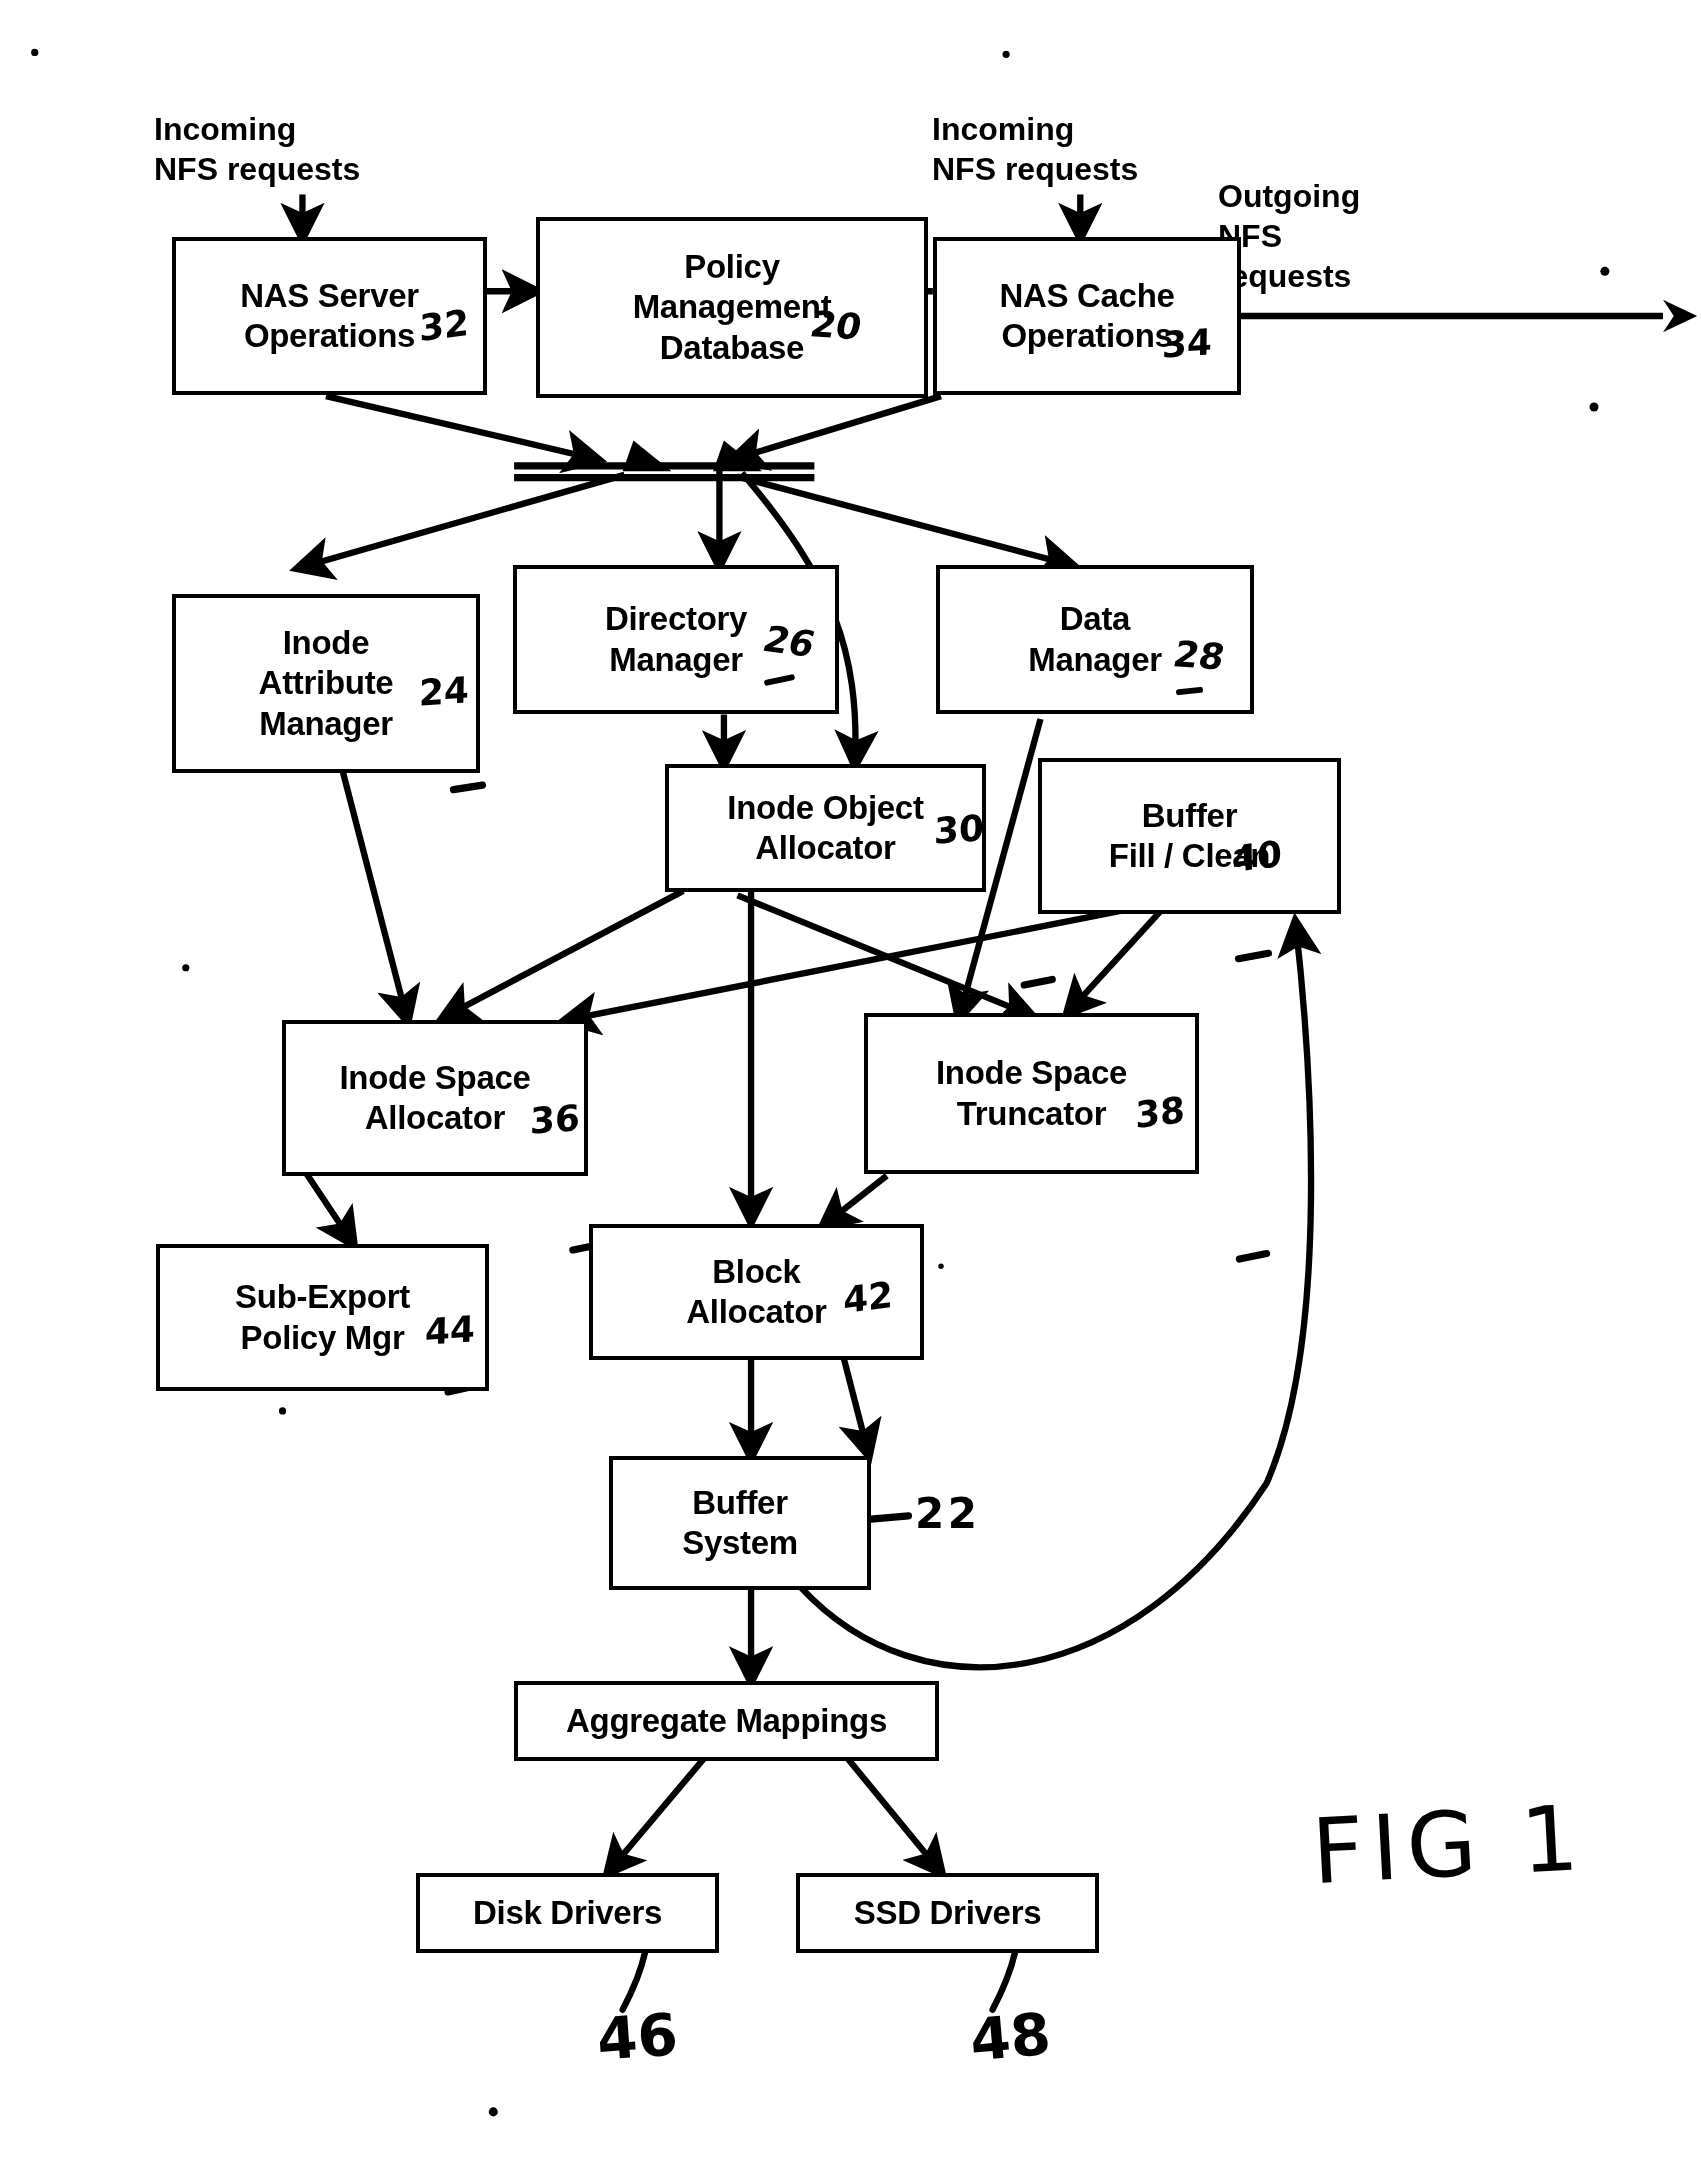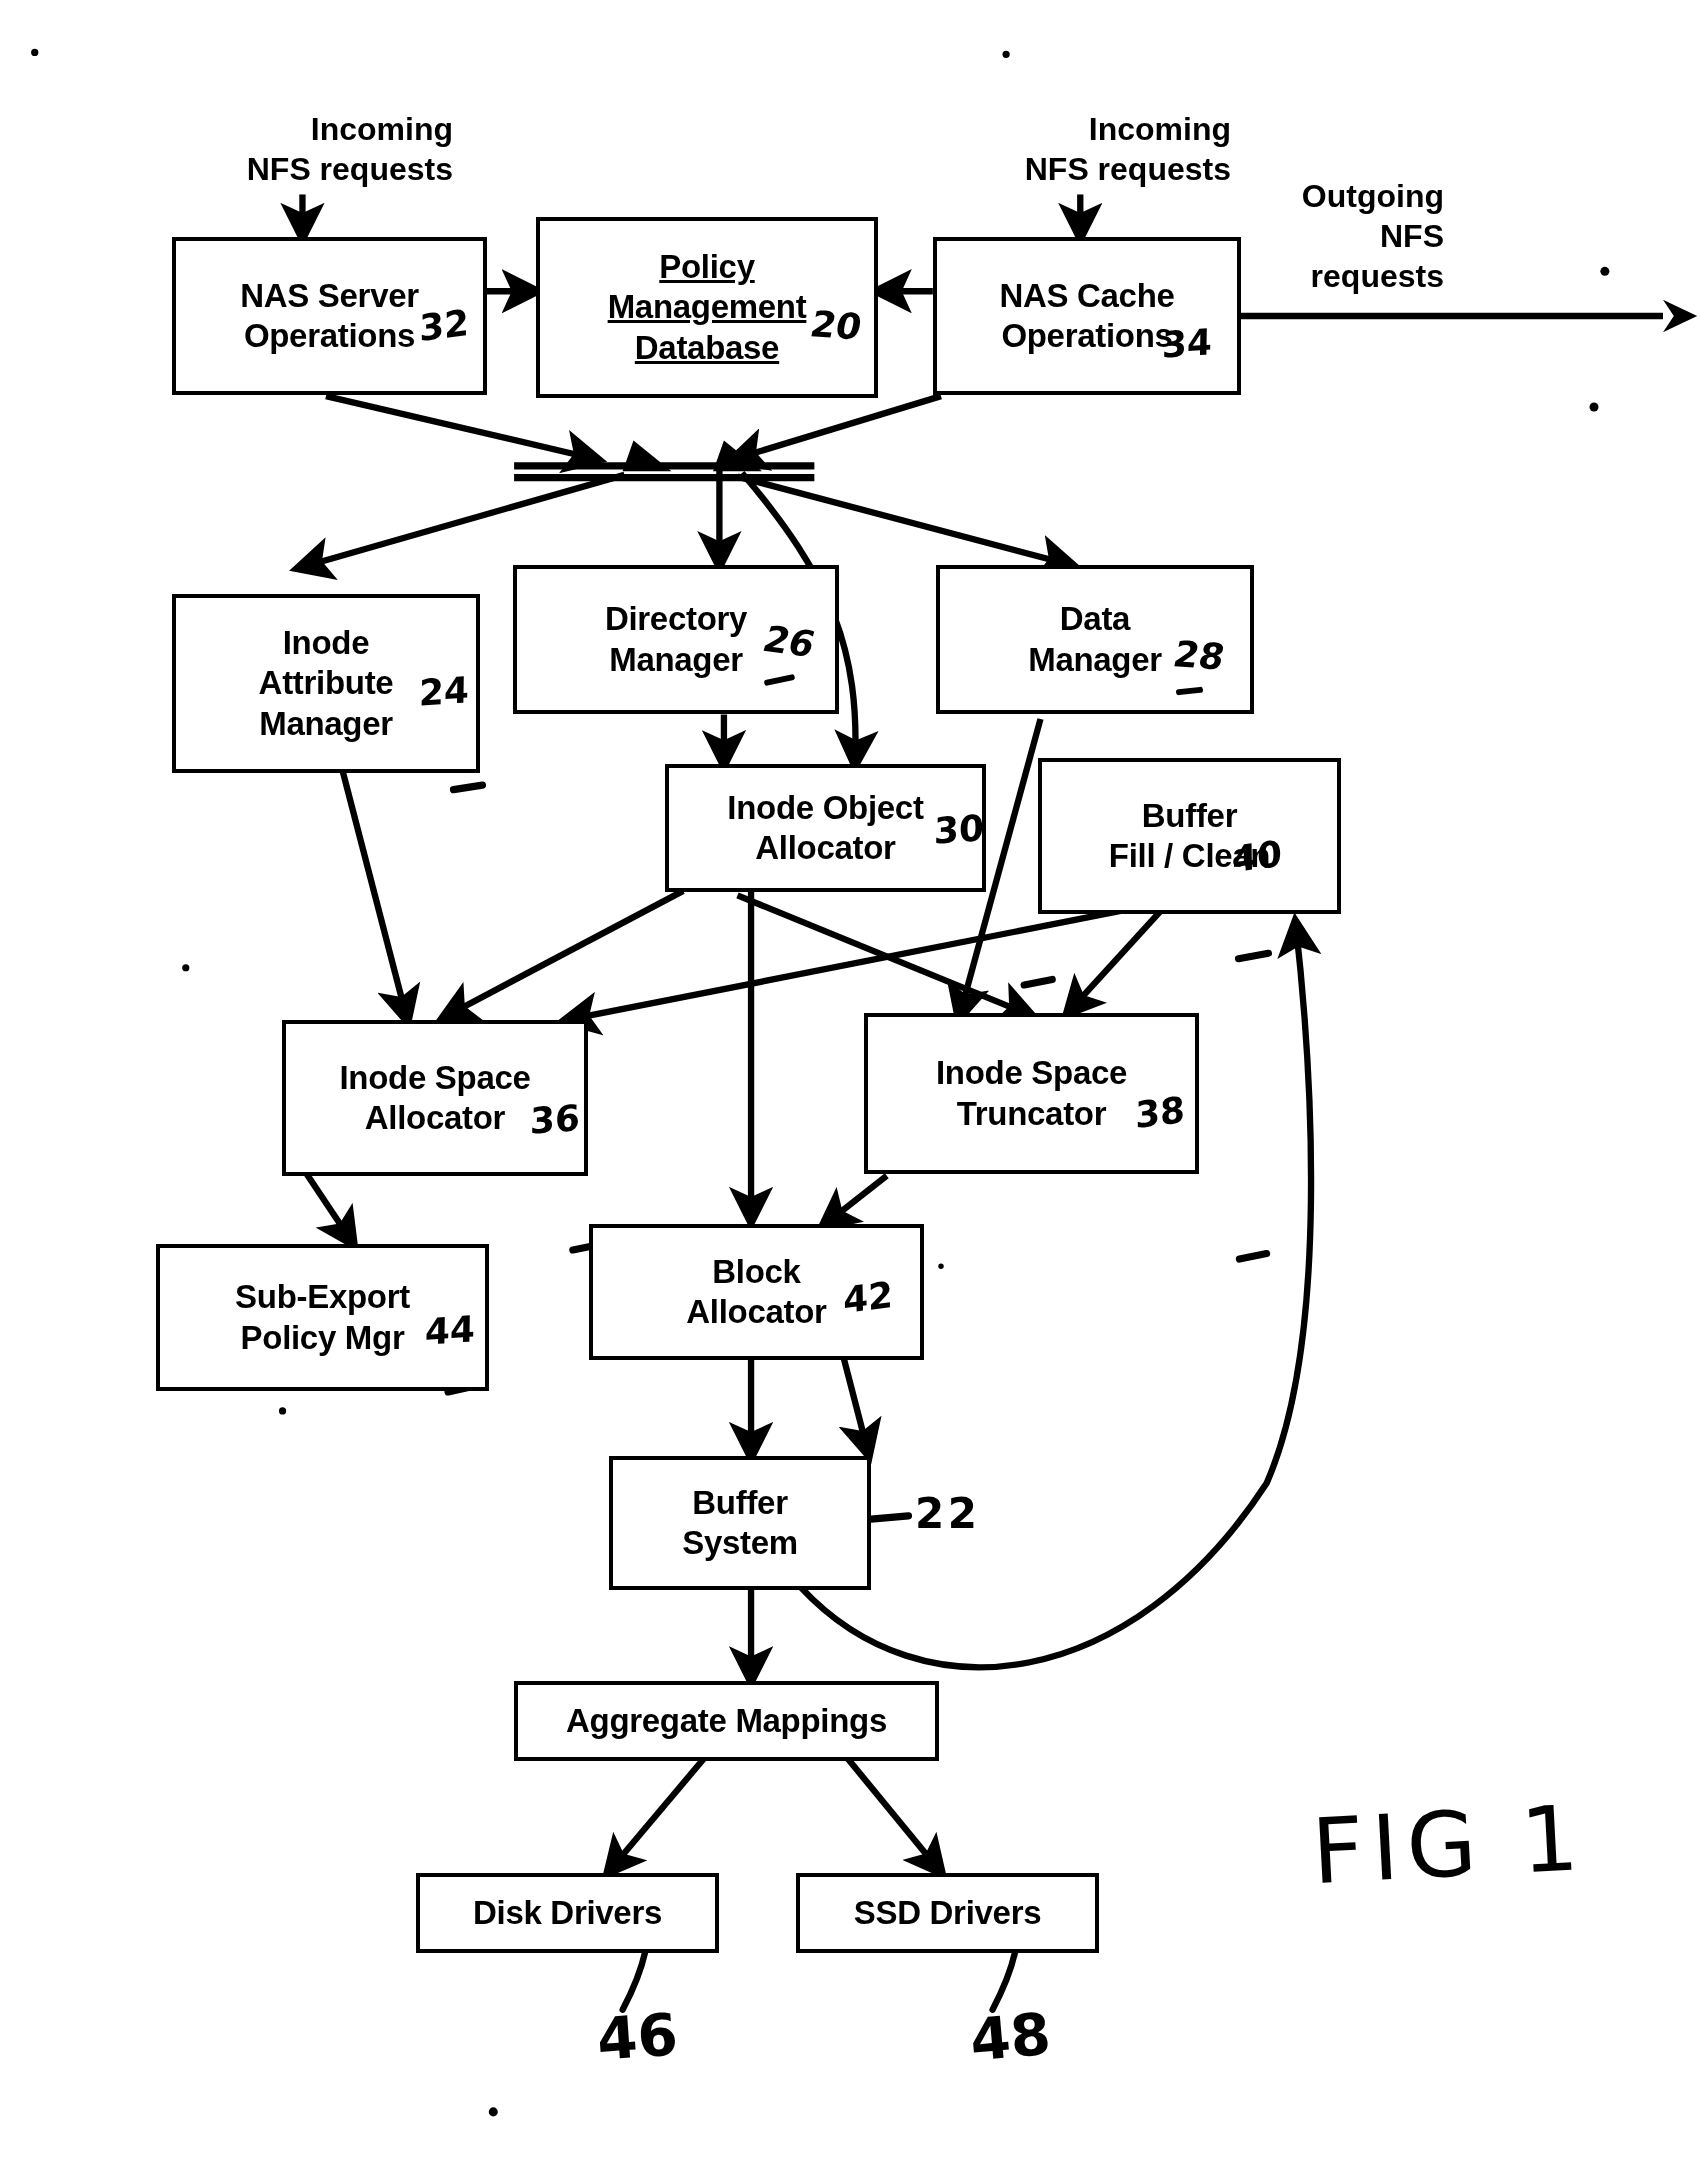--- a/index.html
+++ b/index.html
@@ -44,21 +44,21 @@
     display: block;
     white-space: nowrap;
   }
   .f36 { font-size: 33px; }
   .flowlabel {
     position: absolute;
     font-weight: bold;
     font-size: 32px;
     line-height: 1.25;
     color: #000000;
-    text-align: right;
+    text-align: left;
     z-index: 3;
     white-space: pre-line;
   }
   
   .hand {
     position: absolute;
     font-family: "DejaVu Sans", sans-serif;
     font-weight: bold;
     color: #000000;
     z-index: 5;
@@ -206,21 +206,21 @@
   <div class="flowlabel" style="left:1218px; top:176px; width:226px;">Outgoing
 NFS
 requests</div>
 
   <div class="node f36" style="left:172px; top:237px; width:315px; height:158px;">
     <span class="ln">NAS Server</span>
     <span class="ln">Operations</span>
   </div>
   <span class="hand hand-num skew-a" style="left:419px; top:308px;">32</span>
 
-  <div class="node f36" style="left:536px; top:217px; width:342px; height:181px;text-decoration:underline;">
+  <div class="node f36" style="left:536px; top:217px; width:392px; height:181px;">
     <span class="ln">Policy</span>
     <span class="ln">Management</span>
     <span class="ln">Database</span>
   </div>
   <span class="hand hand-num skew-b" style="left:811px; top:308px;">20</span>
 
   <div class="node f36" style="left:933px; top:237px; width:308px; height:158px;">
     <span class="ln">NAS Cache</span>
     <span class="ln">Operations</span>
   </div>

